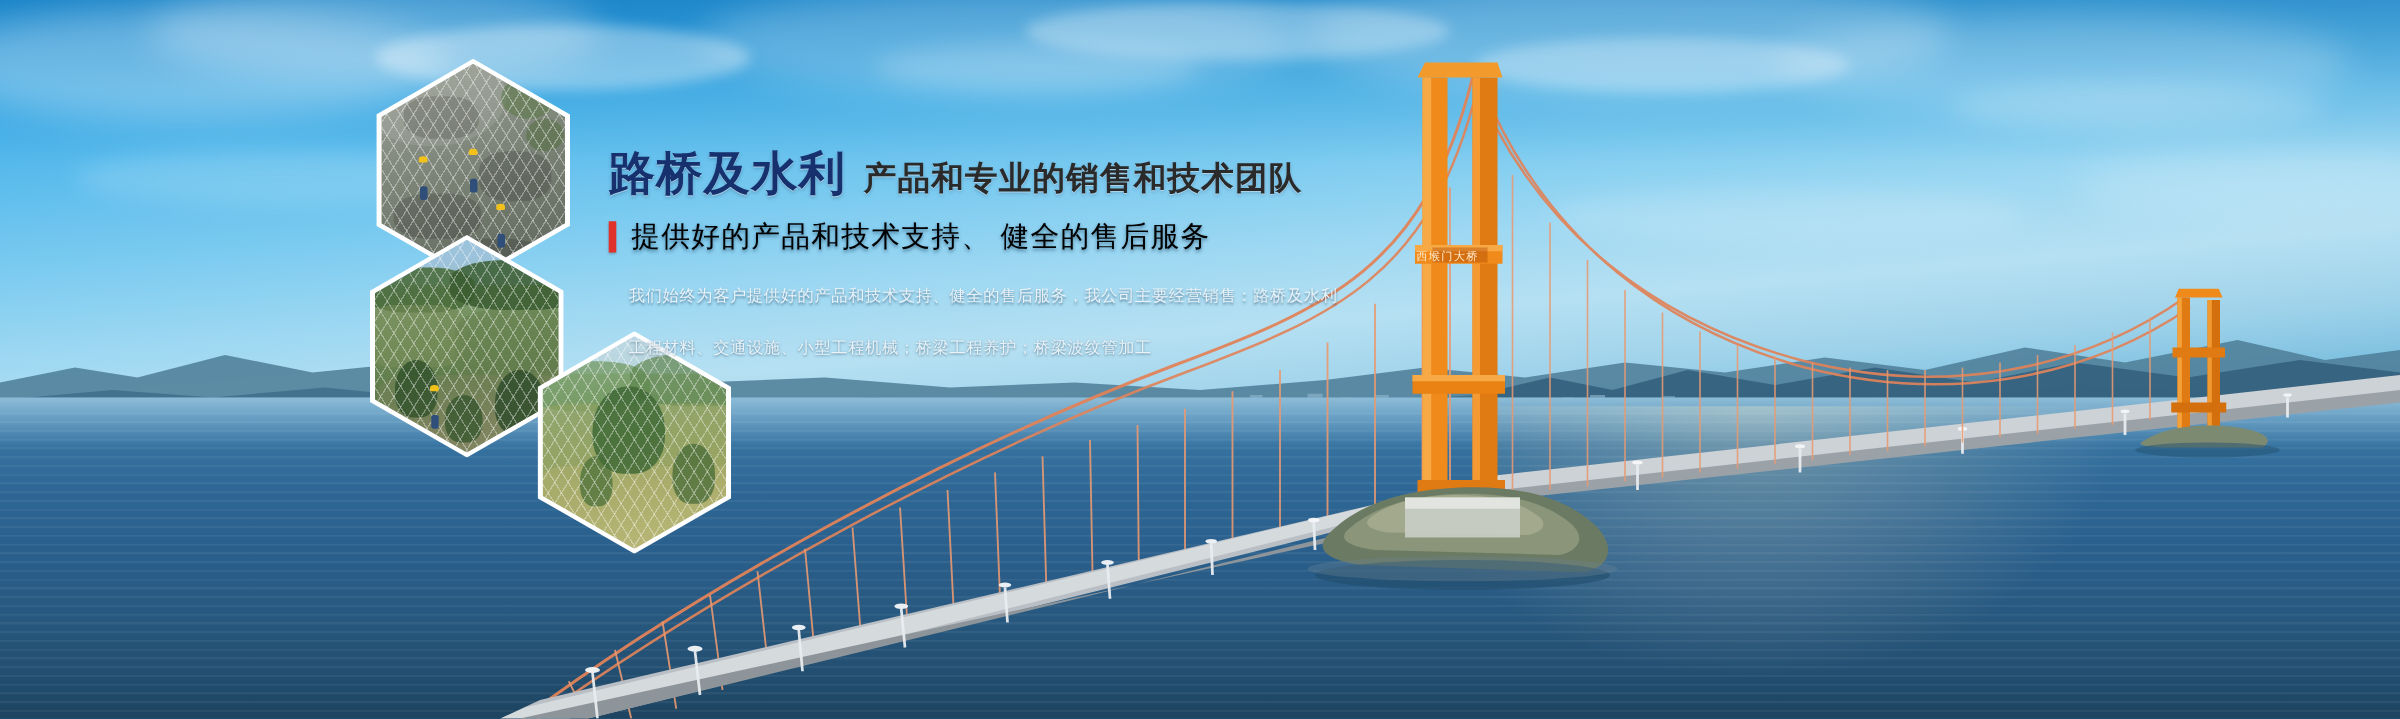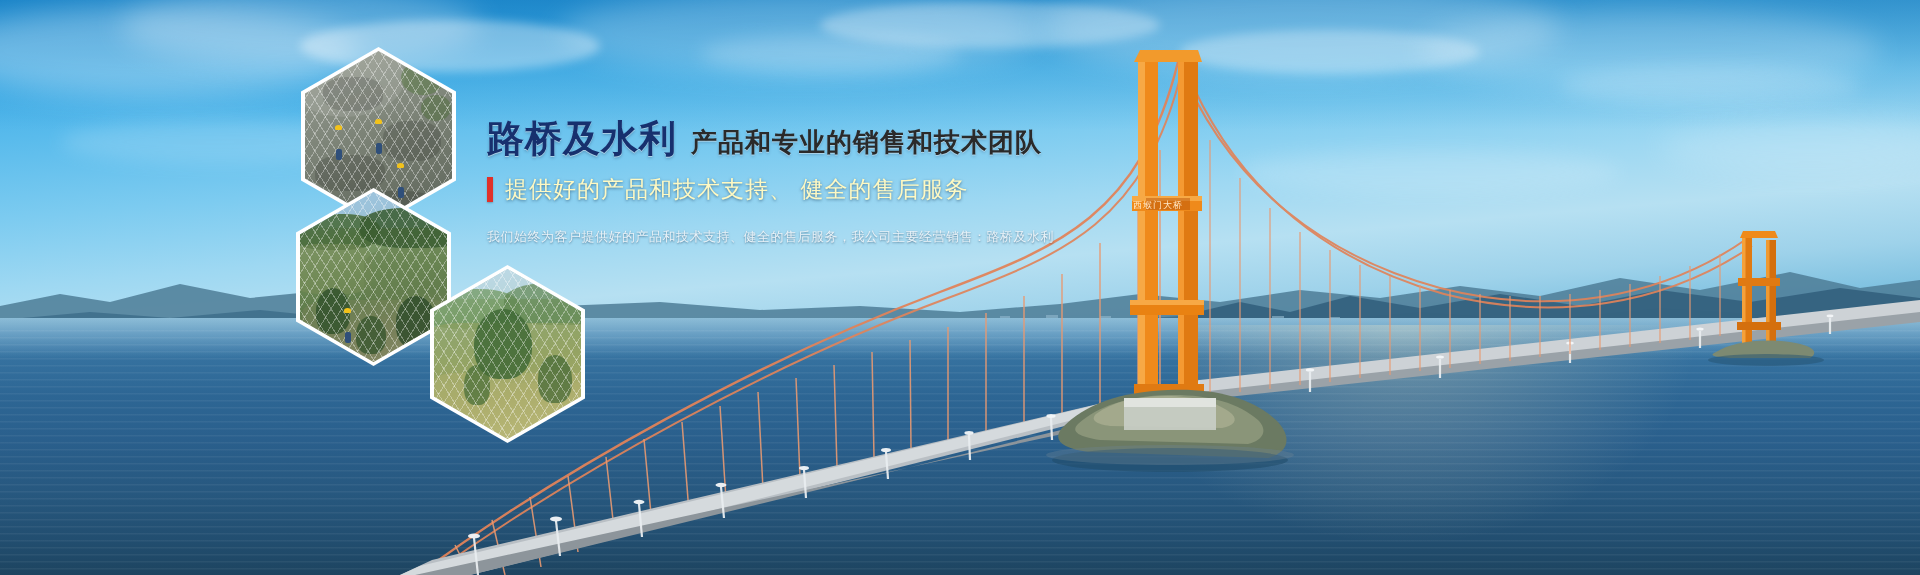--- a/index.html
+++ b/index.html
@@ -49,25 +49,25 @@
     text-shadow:0 1px 0 rgba(255,255,255,.45),0 2px 3px rgba(20,40,80,.28);
   }
   .h-sub{
     font-size:26px;font-weight:bold;color:#2a2a2a;margin-left:14px;letter-spacing:1px;
     text-shadow:0 1px 0 rgba(255,255,255,.40),0 2px 3px rgba(20,40,80,.22);
     text-align:center;
   }
   .subline{display:flex;align-items:center;margin-top:17px;}
   .redbar{width:6px;height:25px;background:#e0312a;margin-right:12px;flex:0 0 auto;
           box-shadow:0 1px 2px rgba(0,0,0,.25);}
-  .subtext{font-size:23px;color:#fef9c3;letter-spacing:1px;white-space:nowrap;
+  .subtext{font-size:23px;color:#000000;letter-spacing:1px;white-space:nowrap;
            text-shadow:0 1px 3px rgba(10,40,70,.55);}
   .body{margin-top:19px;font-size:13px;line-height:1.95;color:#e8f2f8;
         letter-spacing:.5px;text-shadow:0 1px 2px rgba(10,40,70,.5);}
-  .body p{margin:0;white-space:nowrap;}
+  .body p{margin:16px;white-space:nowrap;}
 
   
   .hex{
     position:absolute;
     clip-path:polygon(50% 0%,100% 25%,100% 75%,50% 100%,0% 75%,0% 25%);
     background:#fff;
   }
   .hex-inner{
     position:absolute;left:4px;top:4px;right:4px;bottom:4px;
     clip-path:polygon(50% 0%,100% 25%,100% 75%,50% 100%,0% 75%,0% 25%);
@@ -345,17 +345,18 @@
       <span class="h-main">路桥及水利</span><span class="h-sub">产品和专业的销售和技术团队</span>
     </div>
 
     <div class="subline">
       <span class="redbar"></span>
       <span class="subtext">提供好的产品和技术支持、 健全的售后服务</span>
     </div>
 
     <div class="body">
       <p>我们始终为客户提供好的产品和技术支持、健全的售后服务，我公司主要经营销售：路桥及水利</p>
+      <p>工程材料、交通设施、小型工程机械；桥梁工程养护；桥梁波纹管加工</p>
     </div>
 
   </div>
 
 </div>
 
 </body></html>

